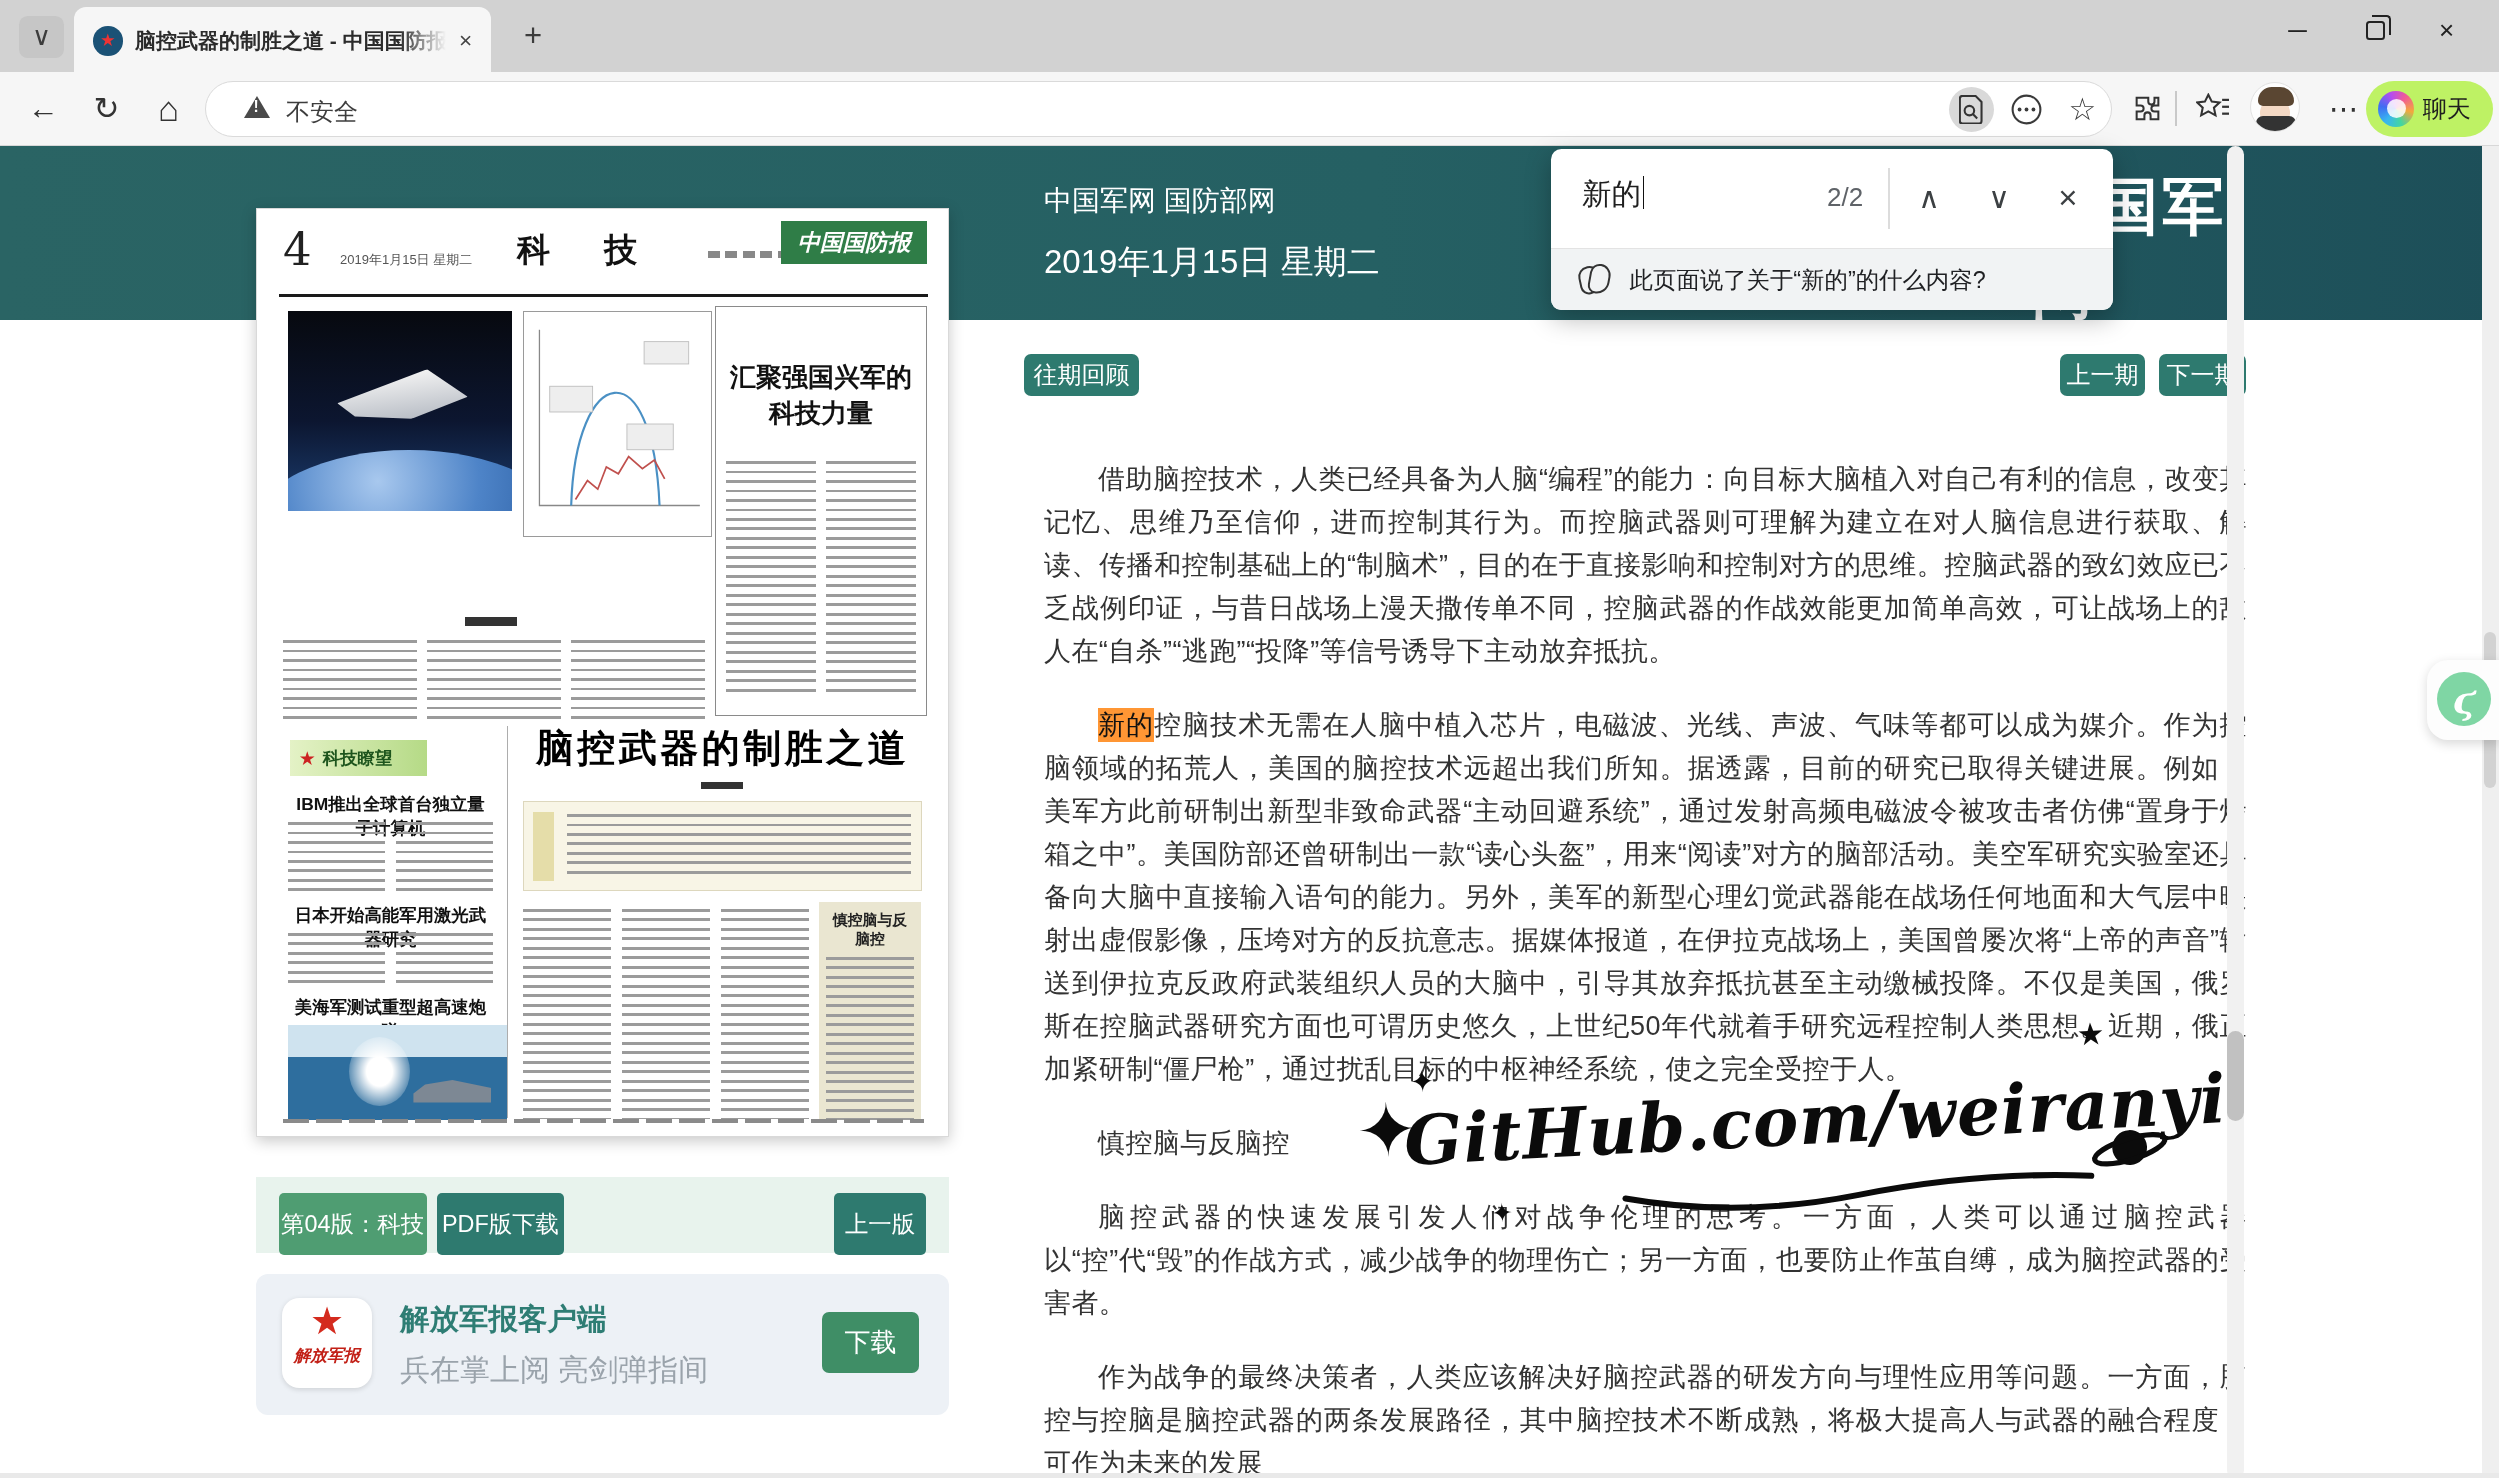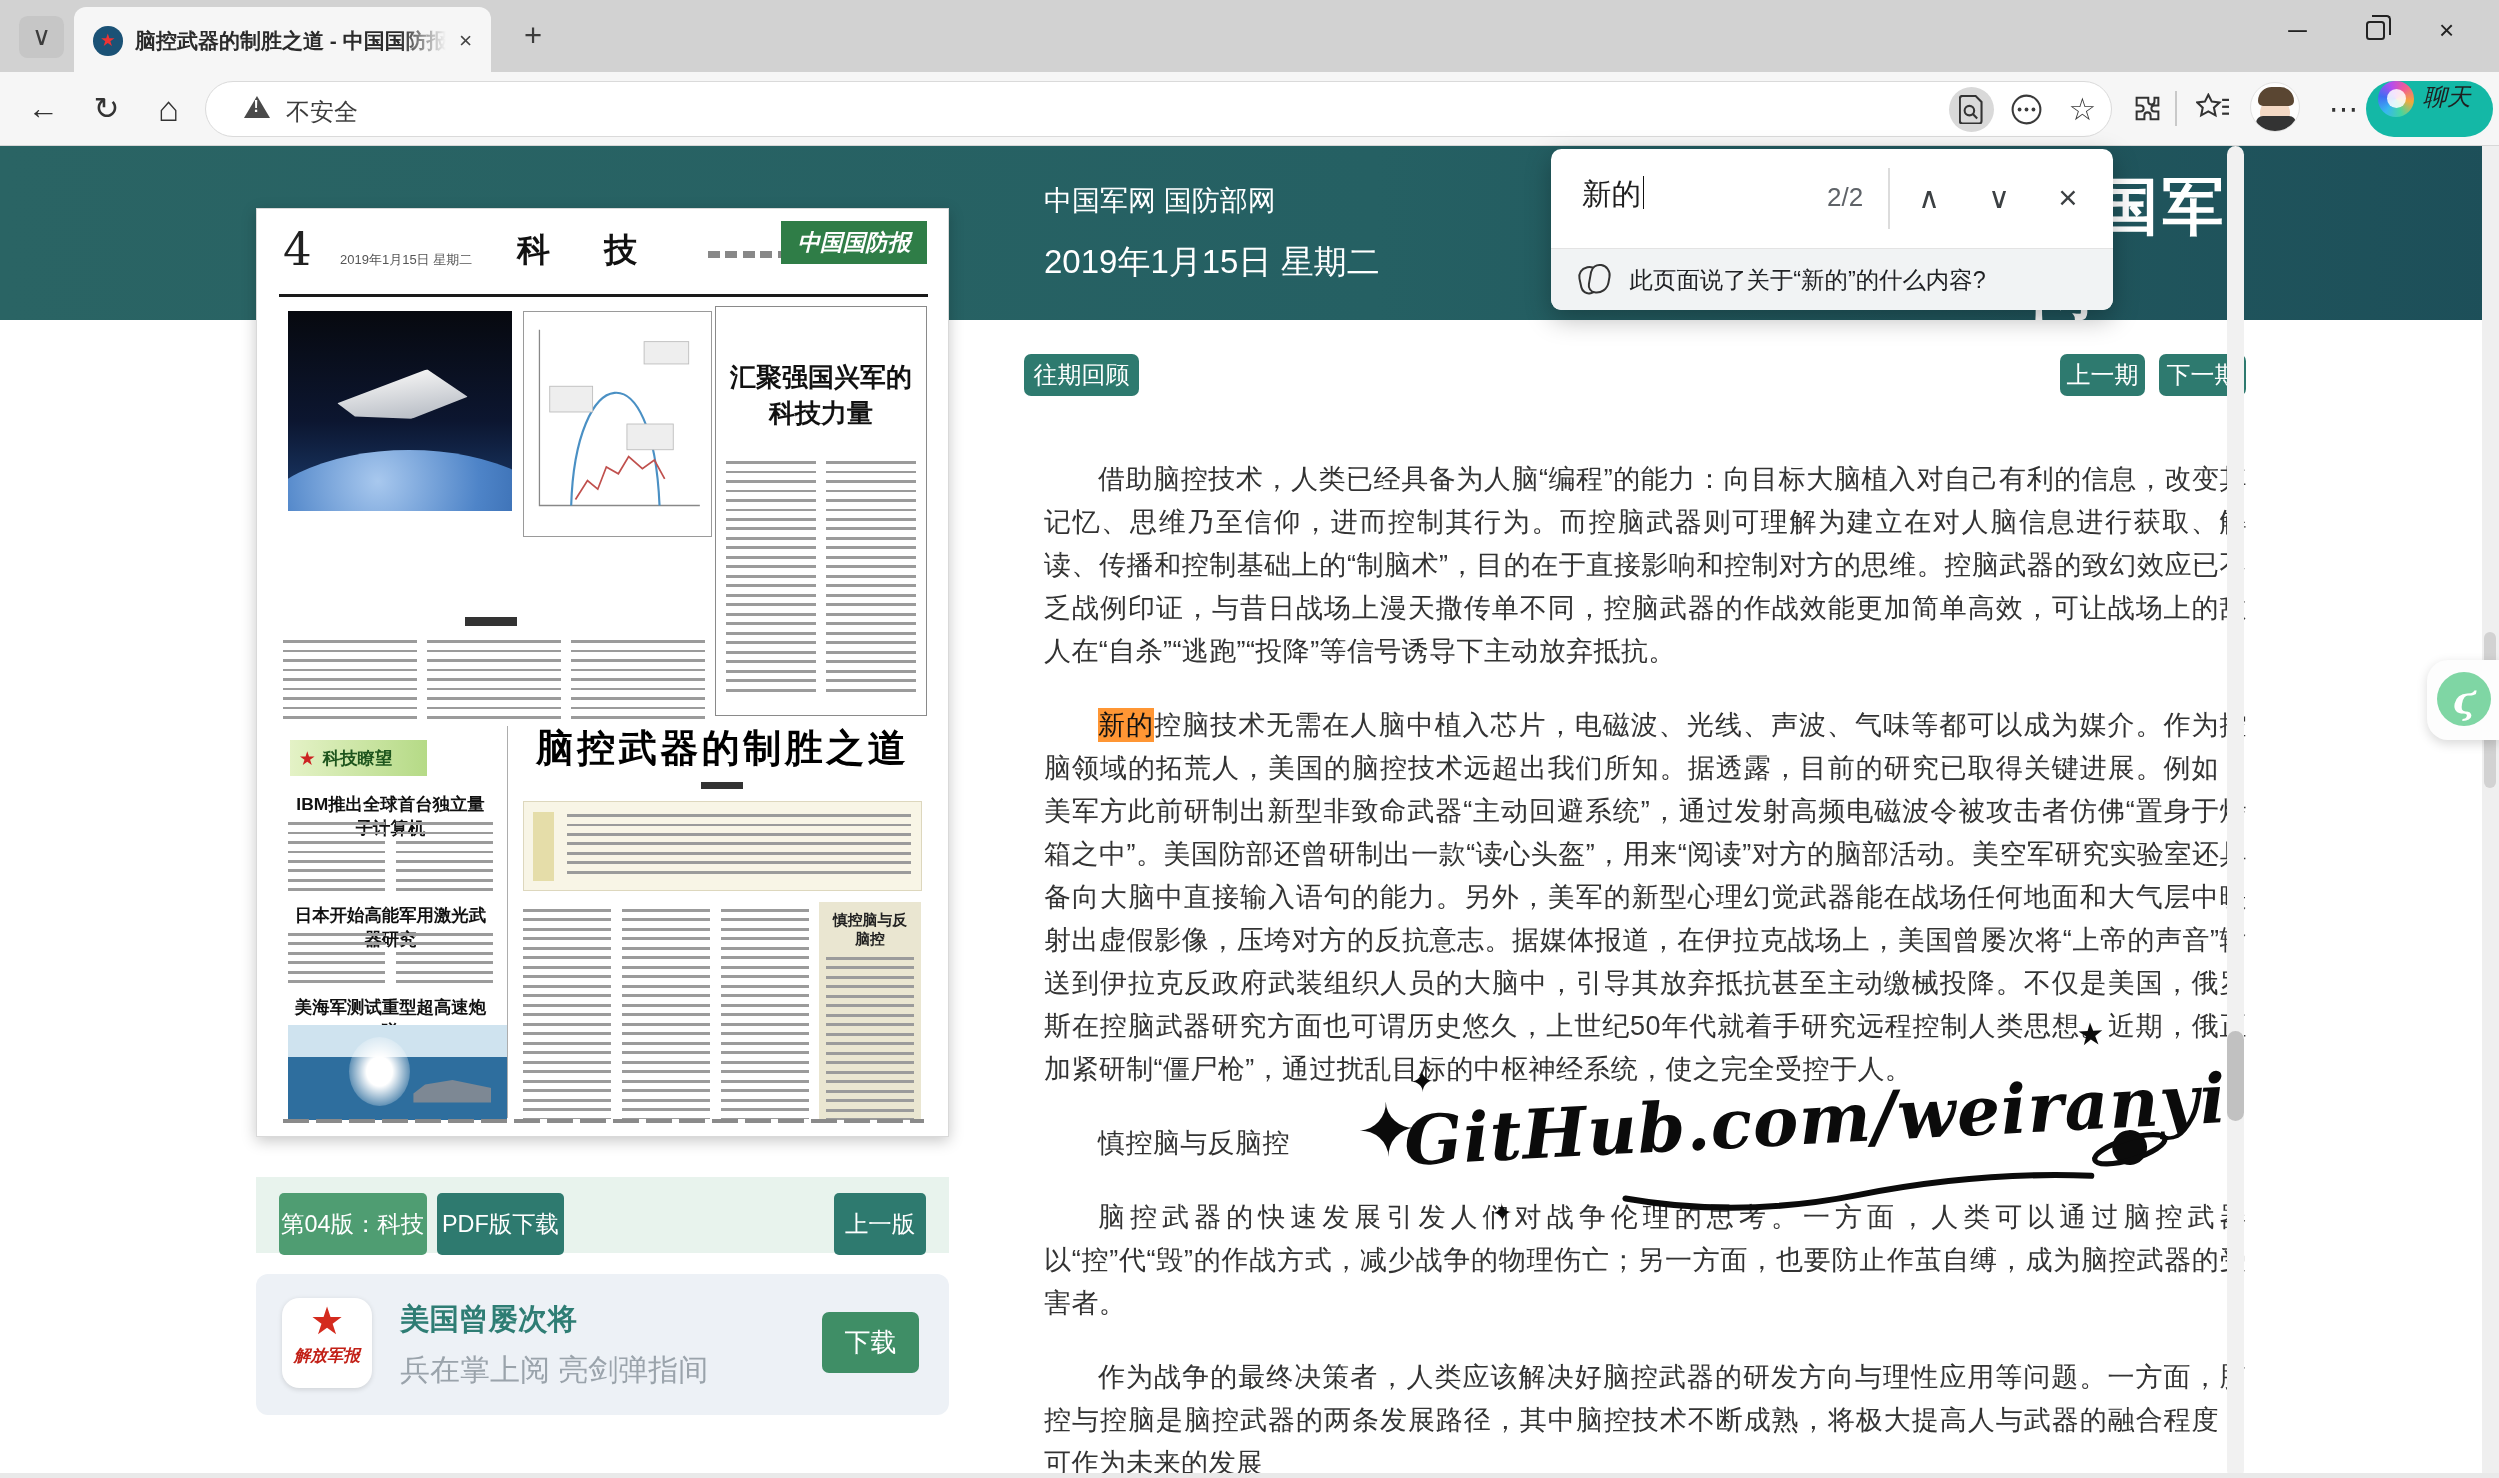--- a/index.html
+++ b/index.html
@@ -46,22 +46,22 @@
   #ic-circledots { left:1798px; color:#3a3a3a; }
   #ic-star { left:1854px; font-size:31px; color:#3a3a3a; }
   .bar-ic { position:absolute; top:12px; width:49px; height:49px; display:flex; align-items:center; justify-content:center; color:#333; }
   #ic-puzzle { left:2123px; } #ic-collect { left:2189px; }
   .vdiv { position:absolute; top:19px; width:1.7px; height:35px; background:#c9c9c9; }
   #avatar { position:absolute; left:2250px; top:10.4px; width:50px; height:50px; border-radius:50%;
     background:radial-gradient(circle at 50% 62%, #f3d8c4 38%, #fdfdfd 40%); overflow:hidden; border:0.9px solid #e2e2e2; }
   #avatar::before { content:""; position:absolute; left:7px; top:3.5px; width:36px; height:19px; border-radius:19px 19px 7px 7px; background:#5a4632; }
   #avatar::after { content:""; position:absolute; left:5.2px; top:33px; width:40px; height:19px; background:#333; border-radius:7px 7px 0 0; }
   #ic-dots { left:2319px; font-size:29.5px; }
-  #copilot-pill { position:absolute; left:2366px; top:8.7px; width:127px; height:56px; background:#14b8a6;
-    border-radius:28px; display:flex; align-items:flex-start; gap:8.7px; padding-left:12px;font-style:italic; }
+  #copilot-pill { position:absolute; left:2366px; top:8.7px; width:127px; height:56px; background:#bef264;
+    border-radius:28px; display:flex; align-items:center; gap:8.7px; padding-left:12px; }
   .copilot-orb { width:36px; height:36px; border-radius:50%;
     background:conic-gradient(from 220deg,#38b6f0,#3f6df2,#b44df0,#f25b93,#f2a93c,#43d6a0,#38b6f0); position:relative; }
   .copilot-orb::after { content:""; position:absolute; left:8.7px; top:8.7px; width:19px; height:19px;
     border-radius:50%; background:rgba(255,255,255,.85); }
   #copilot-label { font-size:24px; color:#1f1f1f; }
 
   
   #viewport { position:absolute; left:0; top:146px; width:2500px; height:1333px; background:#fff; }
   #site-header { position:absolute; left:0; top:0; width:2500px; height:174px;
     background:linear-gradient(90deg,#2a6464 0%,#256063 55%,#1d4f59 100%); color:#fff; }
@@ -365,21 +365,21 @@
     <button class="ed-btn" id="ed-label">第04版：科技</button>
     <button class="ed-btn" id="ed-pdf">PDF版下载</button>
     <button class="ed-btn" id="ed-prev">上一版</button>
   </div>
 
   <div id="promo-card">
     <div id="promo-icon">
       <span class="st">★</span>
       <span class="tx">解放军报</span>
     </div>
-    <div id="promo-name">美国曾屡次将</div>
+    <div id="promo-name">解放军报客户端</div>
     <div id="promo-slogan">兵在掌上阅 亮剑弹指间</div>
     <button id="promo-dl">下载</button>
   </div>
 
   <div id="article">
     <p>借助脑控技术，人类已经具备为人脑“编程”的能力：向目标大脑植入对自己有利的信息，改变其记忆、思维乃至信仰，进而控制其行为。而控脑武器则可理解为建立在对人脑信息进行获取、解读、传播和控制基础上的“制脑术”，目的在于直接影响和控制对方的思维。控脑武器的致幻效应已不乏战例印证，与昔日战场上漫天撒传单不同，控脑武器的作战效能更加简单高效，可让战场上的敌人在“自杀”“逃跑”“投降”等信号诱导下主动放弃抵抗。</p>
     <p><mark class="hl">新的</mark><span>控脑技术无需在人脑中植入芯片，电磁波、光线、声波、气味等都可以成为媒介。作为控脑领域的拓荒人，美国的脑控技术远超出我们所知。据透露，目前的研究已取得关键进展。例如，美军方此前研制出新型非致命武器“主动回避系统”，通过发射高频电磁波令被攻击者仿佛“置身于烤箱之中”。美国防部还曾研制出一款“读心头盔”，用来“阅读”对方的脑部活动。美空军研究实验室还具备向大脑中直接输入语句的能力。另外，美军的新型心理幻觉武器能在战场任何地面和大气层中映射出虚假影像，压垮对方的反抗意志。据媒体报道，在伊拉克战场上，美国曾屡次将“上帝的声音”输送到伊拉克反政府武装组织人员的大脑中，引导其放弃抵抗甚至主动缴械投降。不仅是美国，俄罗斯在控脑武器研究方面也可谓历史悠久，上世纪50年代就着手研究远程控制人类思想。近期，俄正加紧研制“僵尸枪”，通过扰乱目标的中枢神经系统，使之完全受控于人。</span></p>
     <div class="subhead">慎控脑与反脑控</div>
     <p>脑控武器的快速发展引发人们对战争伦理的思考。一方面，人类可以通过脑控武器以“控”代“毁”的作战方式，减少战争的物理伤亡；另一方面，也要防止作茧自缚，成为脑控武器的受害者。</p>
     <p>作为战争的最终决策者，人类应该解决好脑控武器的研发方向与理性应用等问题。一方面，脑控与控脑是脑控武器的两条发展路径，其中脑控技术不断成熟，将极大提高人与武器的融合程度，可作为未来的发展</p>

